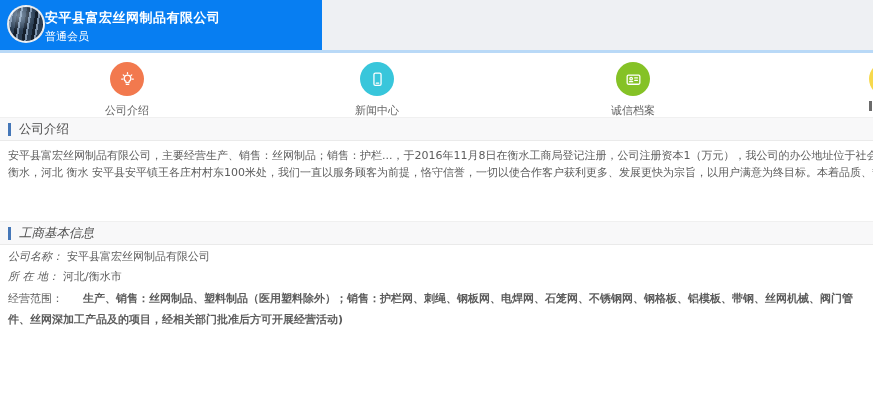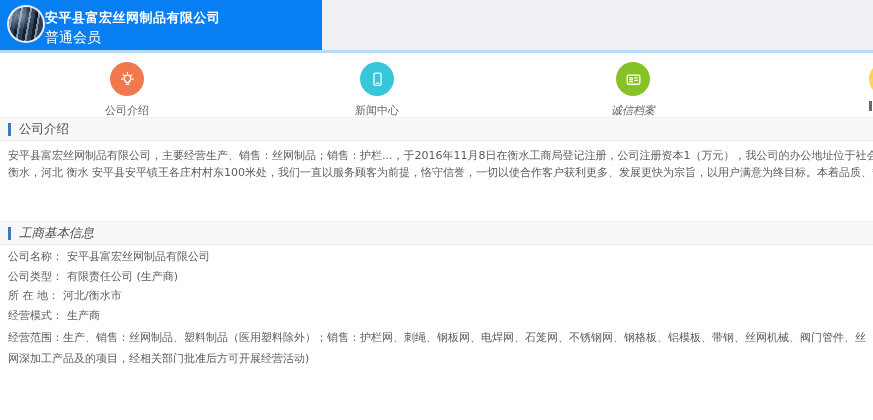--- a/index.html
+++ b/index.html
@@ -14,26 +14,26 @@
   .hdr-side{position:absolute;left:322px;top:0;width:551px;height:50px;background:#eef0f3;}
   .hdr-divider{position:absolute;left:0;top:50px;width:873px;height:3px;background:#b9d9f7;}
   .logo{
     position:absolute;left:7px;top:5px;width:38px;height:38px;border-radius:50%;
     border:2px solid rgba(255,255,255,.9);box-sizing:border-box;overflow:hidden;
     background:
       radial-gradient(circle at 30% 25%, rgba(200,220,240,.55), rgba(0,0,30,0) 45%),
       repeating-linear-gradient(100deg,#141e2b 0 3px,#7d93ad 3px 5px,#2c3f55 5px 9px);
   }
   .hdr-name{position:absolute;left:45px;top:9px;color:#ffffff;font-size:13px;font-weight:bold;letter-spacing:.5px;white-space:nowrap;}
-  .hdr-member{position:absolute;left:45px;top:29px;color:#ffffff;font-size:14px;white-space:nowrap;}
+  .hdr-member{position:absolute;left:45px;top:29px;color:#ffffff;font-size:11px;white-space:nowrap;}
   
   .nav-item{position:absolute;top:60px;width:120px;text-align:center;cursor:pointer;}
   .nav-item:nth-child(1){left:67px;}
   .nav-item:nth-child(2){left:317px;}
-  .nav-item:nth-child(3){left:573px;font-style:italic;}
+  .nav-item:nth-child(3){left:573px;}
   .nav-item:nth-child(4){left:826px;}
   .nav-circle{width:34px;height:34px;border-radius:50%;margin:2px auto 0;display:flex;align-items:center;justify-content:center;}
   .nav-circle svg{width:19px;height:19px;stroke:#ffffff;stroke-width:1.6;fill:none;stroke-linecap:round;stroke-linejoin:round;}
   .c-orange{background:#f2794e;}
   .c-cyan{background:#38c6db;}
   .c-green{background:#85c226;}
   .c-yellow{background:#f7d94c;}
   .nav-label{margin-top:7px;font-size:11px;color:#666666;white-space:nowrap;}
   .label-fragment{position:absolute;left:869px;top:101px;width:3px;height:10px;background:#6b6b6b;}
   
@@ -45,24 +45,24 @@
   .sec-accent{width:3px;height:13px;background:#4577b8;margin-left:8px;}
   .sec-title{margin-left:8px;font-size:12.5px;color:#4d4d4d;}
   #sec-intro{top:117px;}
   #sec-business{top:221px;font-style:italic;}
   
   .intro-text{position:absolute;left:8px;top:147px;width:865px;color:#5c5c5c;font-size:11px;line-height:17px;}
   .intro-line{white-space:nowrap;overflow:hidden;}
   
   .fields{position:absolute;left:8px;top:247px;width:860px;color:#5c5c5c;font-size:11px;}
   .field-row{height:19.5px;line-height:19.5px;white-space:nowrap;overflow:hidden;}
-  .field-row .lab{color:#5c5c5c;}
+  .field-row .lab{color:#5c5c5c;font-style:italic;}
   .field-row .val{margin-left:4px;}
   .field-wide{line-height:21px;margin-top:2px;white-space:normal;}
-  .field-wide .val{margin-left:0;}
+  .field-wide .val{margin-left:20px;font-weight:bold;}
 </style>
 </head>
 <body>
 
 <div class="hdr-bar"></div>
 <div class="hdr-side"></div>
 <div class="hdr-divider"></div>
 <div class="logo"></div>
 <div class="hdr-name">安平县富宏丝网制品有限公司</div>
 <div class="hdr-member">普通会员</div>
@@ -115,24 +115,18 @@
 
 <div class="sec-bar" id="sec-business">
   <div class="sec-accent"></div>
   <div class="sec-title">工商基本信息</div>
 </div>
 <div class="fields">
   <div class="field-row">
     <span class="lab">公司名称：</span><span class="val">安平县富宏丝网制品有限公司</span>
   </div>
   <div class="field-row">
-    <span class="lab">公司类型：</span><span class="val">有限责任公司 (生产商)</span>
-  </div>
-  <div class="field-row">
     <span class="lab">所 在 地：</span><span class="val">河北/衡水市</span>
-  </div>
-  <div class="field-row">
-    <span class="lab">经营模式：</span><span class="val">生产商</span>
   </div>
   <div class="field-wide">
     <span class="lab">经营范围：</span><span class="val">生产、销售：丝网制品、塑料制品（医用塑料除外）；销售：护栏网、刺绳、钢板网、电焊网、石笼网、不锈钢网、钢格板、铝模板、带钢、丝网机械、阀门管件、丝网深加工产品及的项目，经相关部门批准后方可开展经营活动)</span>
   </div>
 </div>
 
 </body></html>

